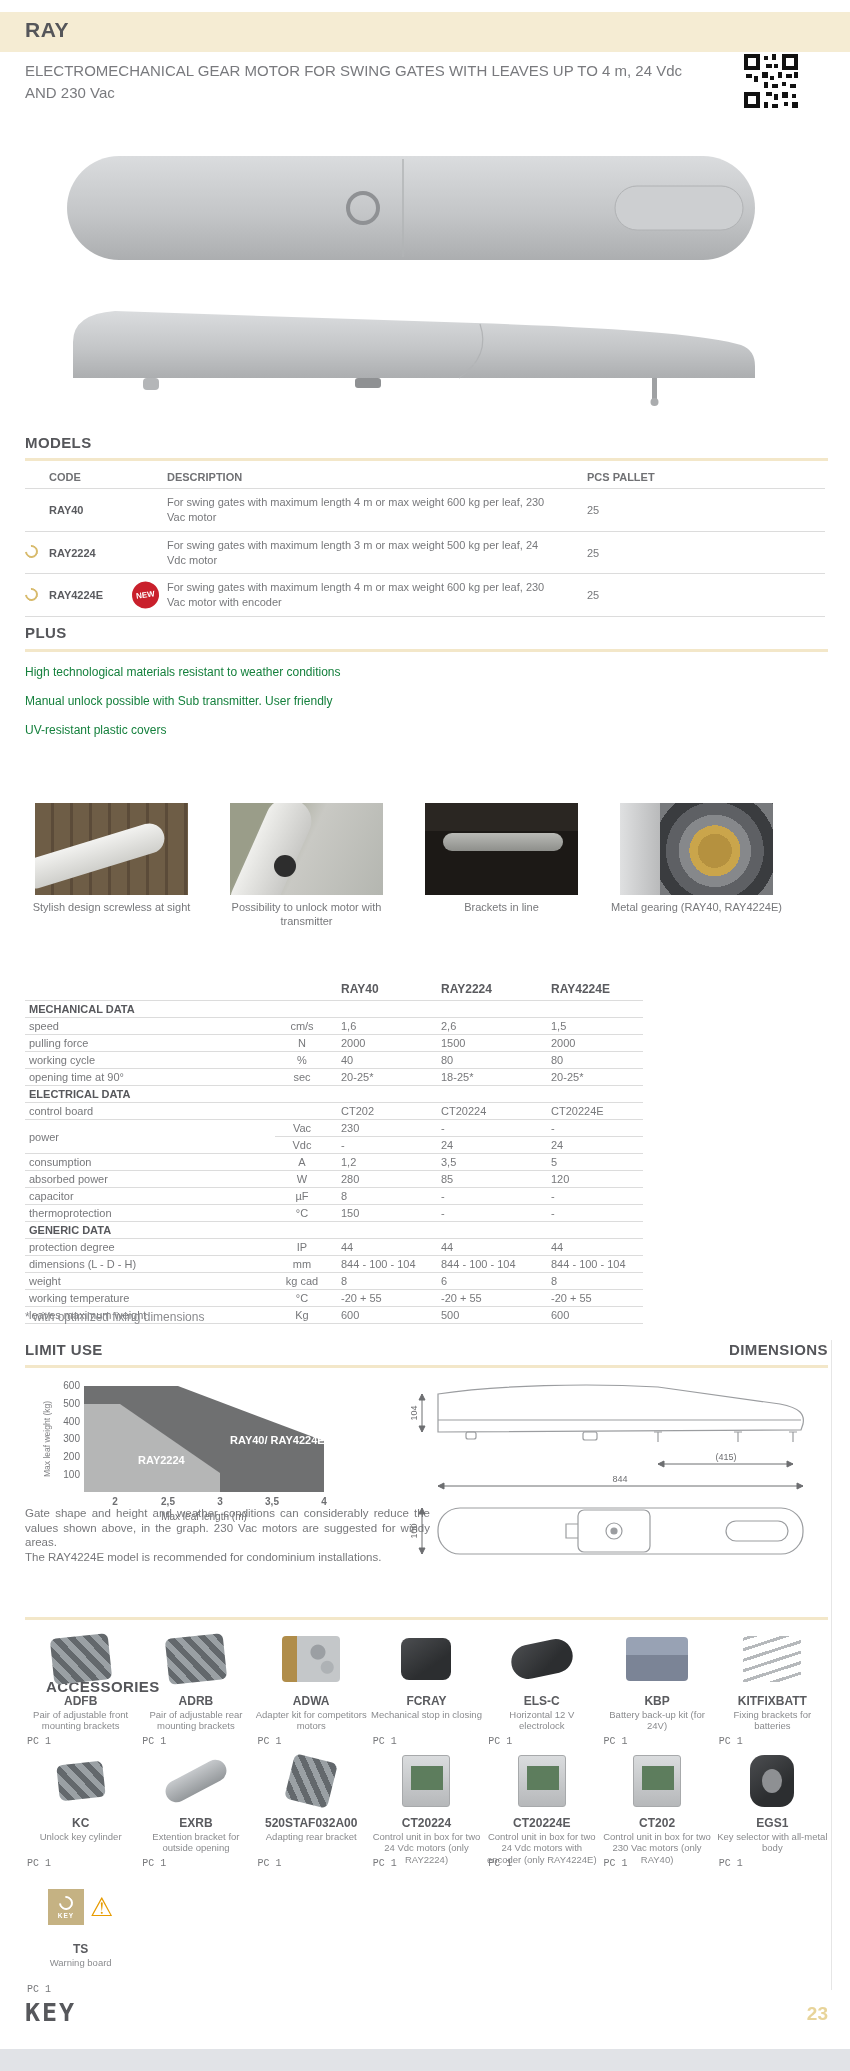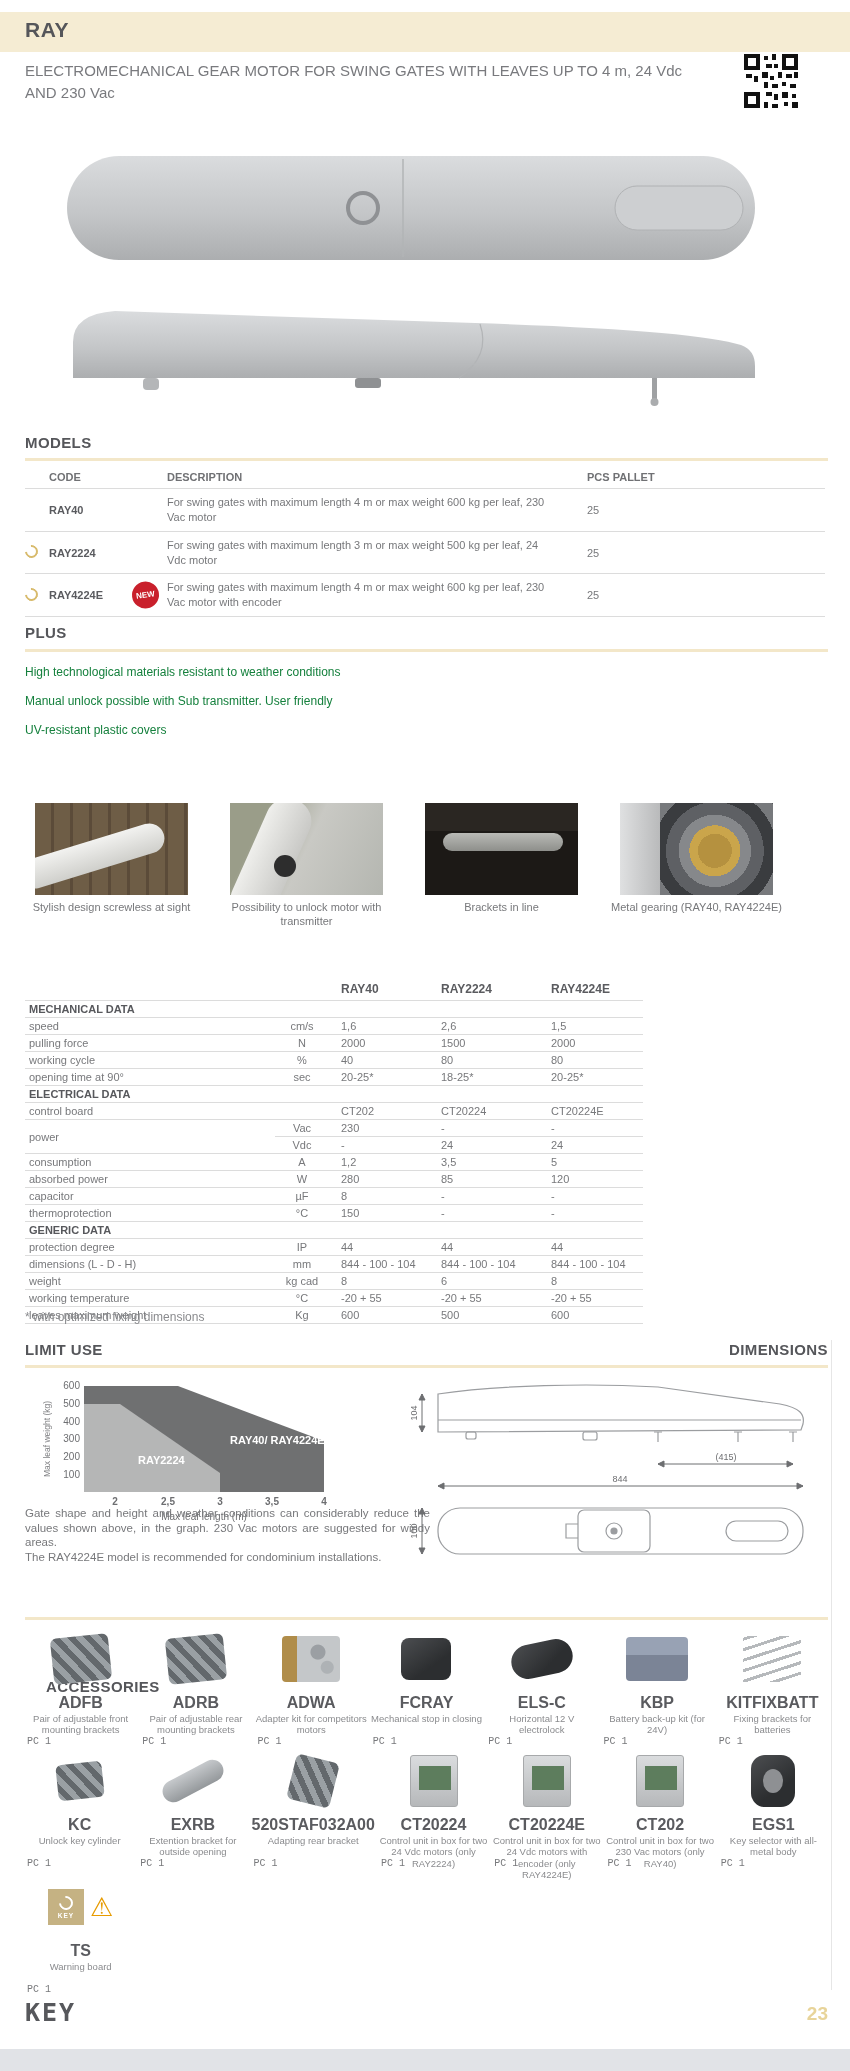--- a/index.html
+++ b/index.html
@@ -65,21 +65,21 @@
   .lim-notes { position:absolute; left:25px; top:1506px; width:405px; font-size:11.5px; color:#77787b; line-height:1.28; }
   .lim-notes p.j { text-align:justify; }
   .dim-svg { position:absolute; left:408px; top:1372px; }
   .right-edge { position:absolute; left:831px; top:1340px; width:1px; height:650px; background:#e6e6e6; }
 
   
   .acc-grid { position:absolute; left:25px; width:803px; display:grid; grid-template-columns:repeat(7,1fr); column-gap:4px; }
   .acc-r1 { top:1628px; } .acc-r2 { top:1750px; } .acc-r3 { top:1876px; }
   .acc-cell { position:relative; padding-bottom:2px; }
   .acc-img { height:62px; display:flex; align-items:center; justify-content:center; margin-bottom:4px; }
-  .acc-code { text-align:center; font-size:16px; font-weight:bold; color:#5a5b5f; }
+  .acc-code { text-align:center; font-size:12px; font-weight:bold; color:#5a5b5f; }
   .acc-desc { text-align:center; font-size:9.5px; color:#8a8b8e; line-height:1.2; margin-top:1px; }
   .acc-qty { position:absolute; left:2px; top:108px; font-size:10px; color:#77787b;font-family:Liberation Mono, monospace; }
   .ph { width:58px; height:46px; }
   .a-metal { background:repeating-linear-gradient(52deg,#9aa0a4 0 6px,#63686c 6px 12px); border-radius:6px; transform:rotate(-6deg); }
   .a-adwa { background:linear-gradient(90deg,#b08d4a 0 26%,transparent 26%), radial-gradient(circle at 62% 35%, #9b9fa3 0 7px, transparent 8px), radial-gradient(circle at 78% 68%, #aeb2b5 0 6px, transparent 7px), linear-gradient(#c4c7c9 0 0); border-radius:4px; }
   .a-dark { background:linear-gradient(145deg,#4c4e51,#2c2e30 65%); border-radius:8px; }
   .a-pill { border-radius:20px; transform:rotate(-12deg); width:62px; height:34px; }
   .a-box { background:linear-gradient(180deg,#98a2b4 0 42%,#7b8496 42%); border-radius:4px; width:62px; height:44px; }
   .a-wires { background:repeating-linear-gradient(-18deg,transparent 0 7px,#b6b9bc 7px 10px); }
   .a-strip { background:linear-gradient(#c6c9cc,#94989b); border-radius:12px; width:66px; height:22px; transform:rotate(-28deg); }

